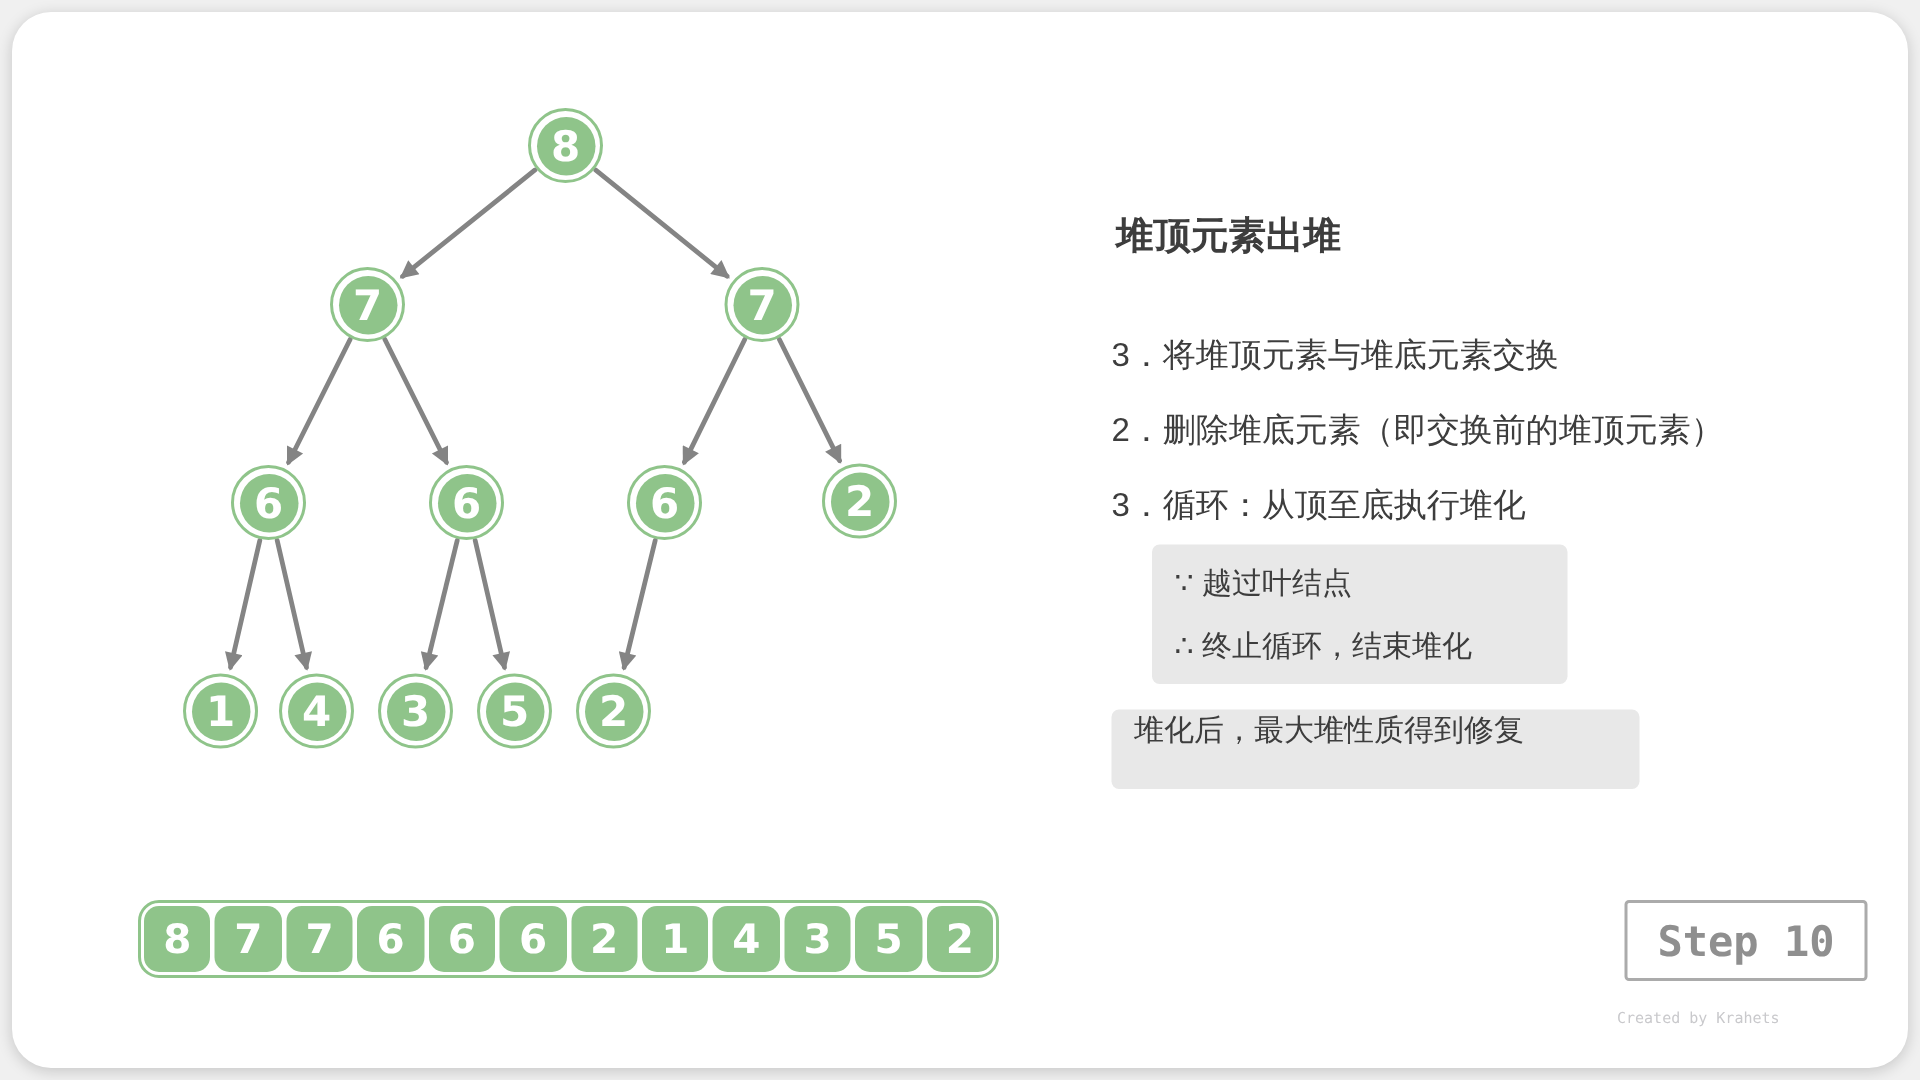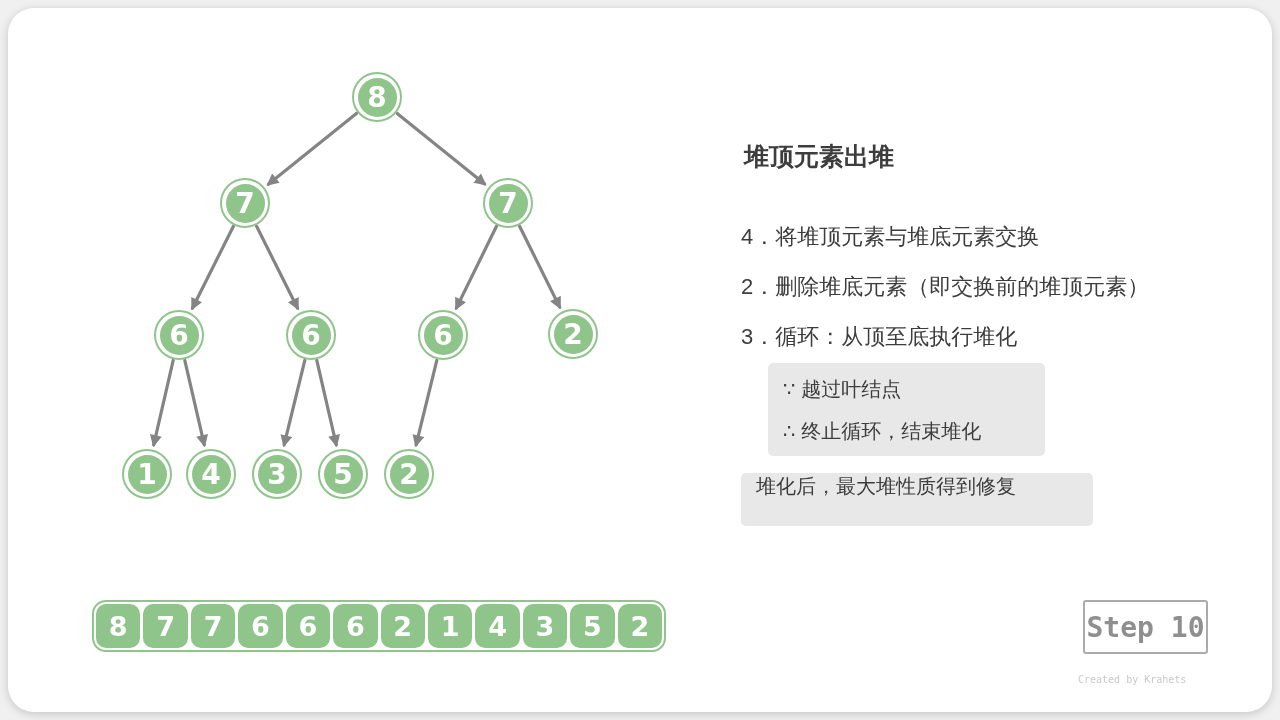--- a/index.html
+++ b/index.html
@@ -54,21 +54,21 @@
     position:absolute;left:92px;top:600px;width:574px;height:52px;box-sizing:border-box;
     border:2.5px solid var(--green);border-radius:14px;background:#fff;
     display:flex;gap:3px;padding:2px;
   }
   .cell{
     flex:1;background:var(--green);border-radius:10px;
     display:flex;align-items:center;justify-content:center;
     color:#fff;font-family:"DejaVu Sans",sans-serif;font-weight:700;font-size:27px;
   }
   #step-badge{
-    position:absolute;left:1083px;top:600px;width:125px;height:54px;box-sizing:border-box;
+    position:absolute;left:1083px;top:600px;width:162px;height:54px;box-sizing:border-box;
     border:2.5px solid var(--step-border);border-radius:3px;background:#fff;
     display:flex;align-items:center;justify-content:center;
     color:var(--step-text);font-family:"DejaVu Sans Mono","Liberation Mono",monospace;
     font-weight:700;font-size:28px;white-space:nowrap;
   }
   #credit{
     position:absolute;left:1078px;top:674px;
     font-family:"DejaVu Sans Mono","Liberation Mono",monospace;
     font-size:10px;color:var(--credit-text);white-space:nowrap;
   }
@@ -134,21 +134,21 @@
         <div class="tnode-inner">5</div>
       </div>
       <div class="tnode" style="left: 384px; top: 449px;">
         <div class="tnode-inner">2</div>
       </div>
     </div>
 
   <h2 class="panel-title">堆顶元素出堆</h2>
 
   <div id="steps-list">
-      <div class="step-item">4．将堆顶元素与堆底元素交换</div>
+      <div class="step-item">3．将堆顶元素与堆底元素交换</div>
       <div class="step-item">2．删除堆底元素（即交换前的堆顶元素）</div>
       <div class="step-item">3．循环：从顶至底执行堆化</div>
     </div>
 
   <div id="note-box">
       <div class="note-line">∵ 越过叶结点</div>
       <div class="note-line">∴ 终止循环，结束堆化</div>
     </div>
 
   <div id="result-box">

